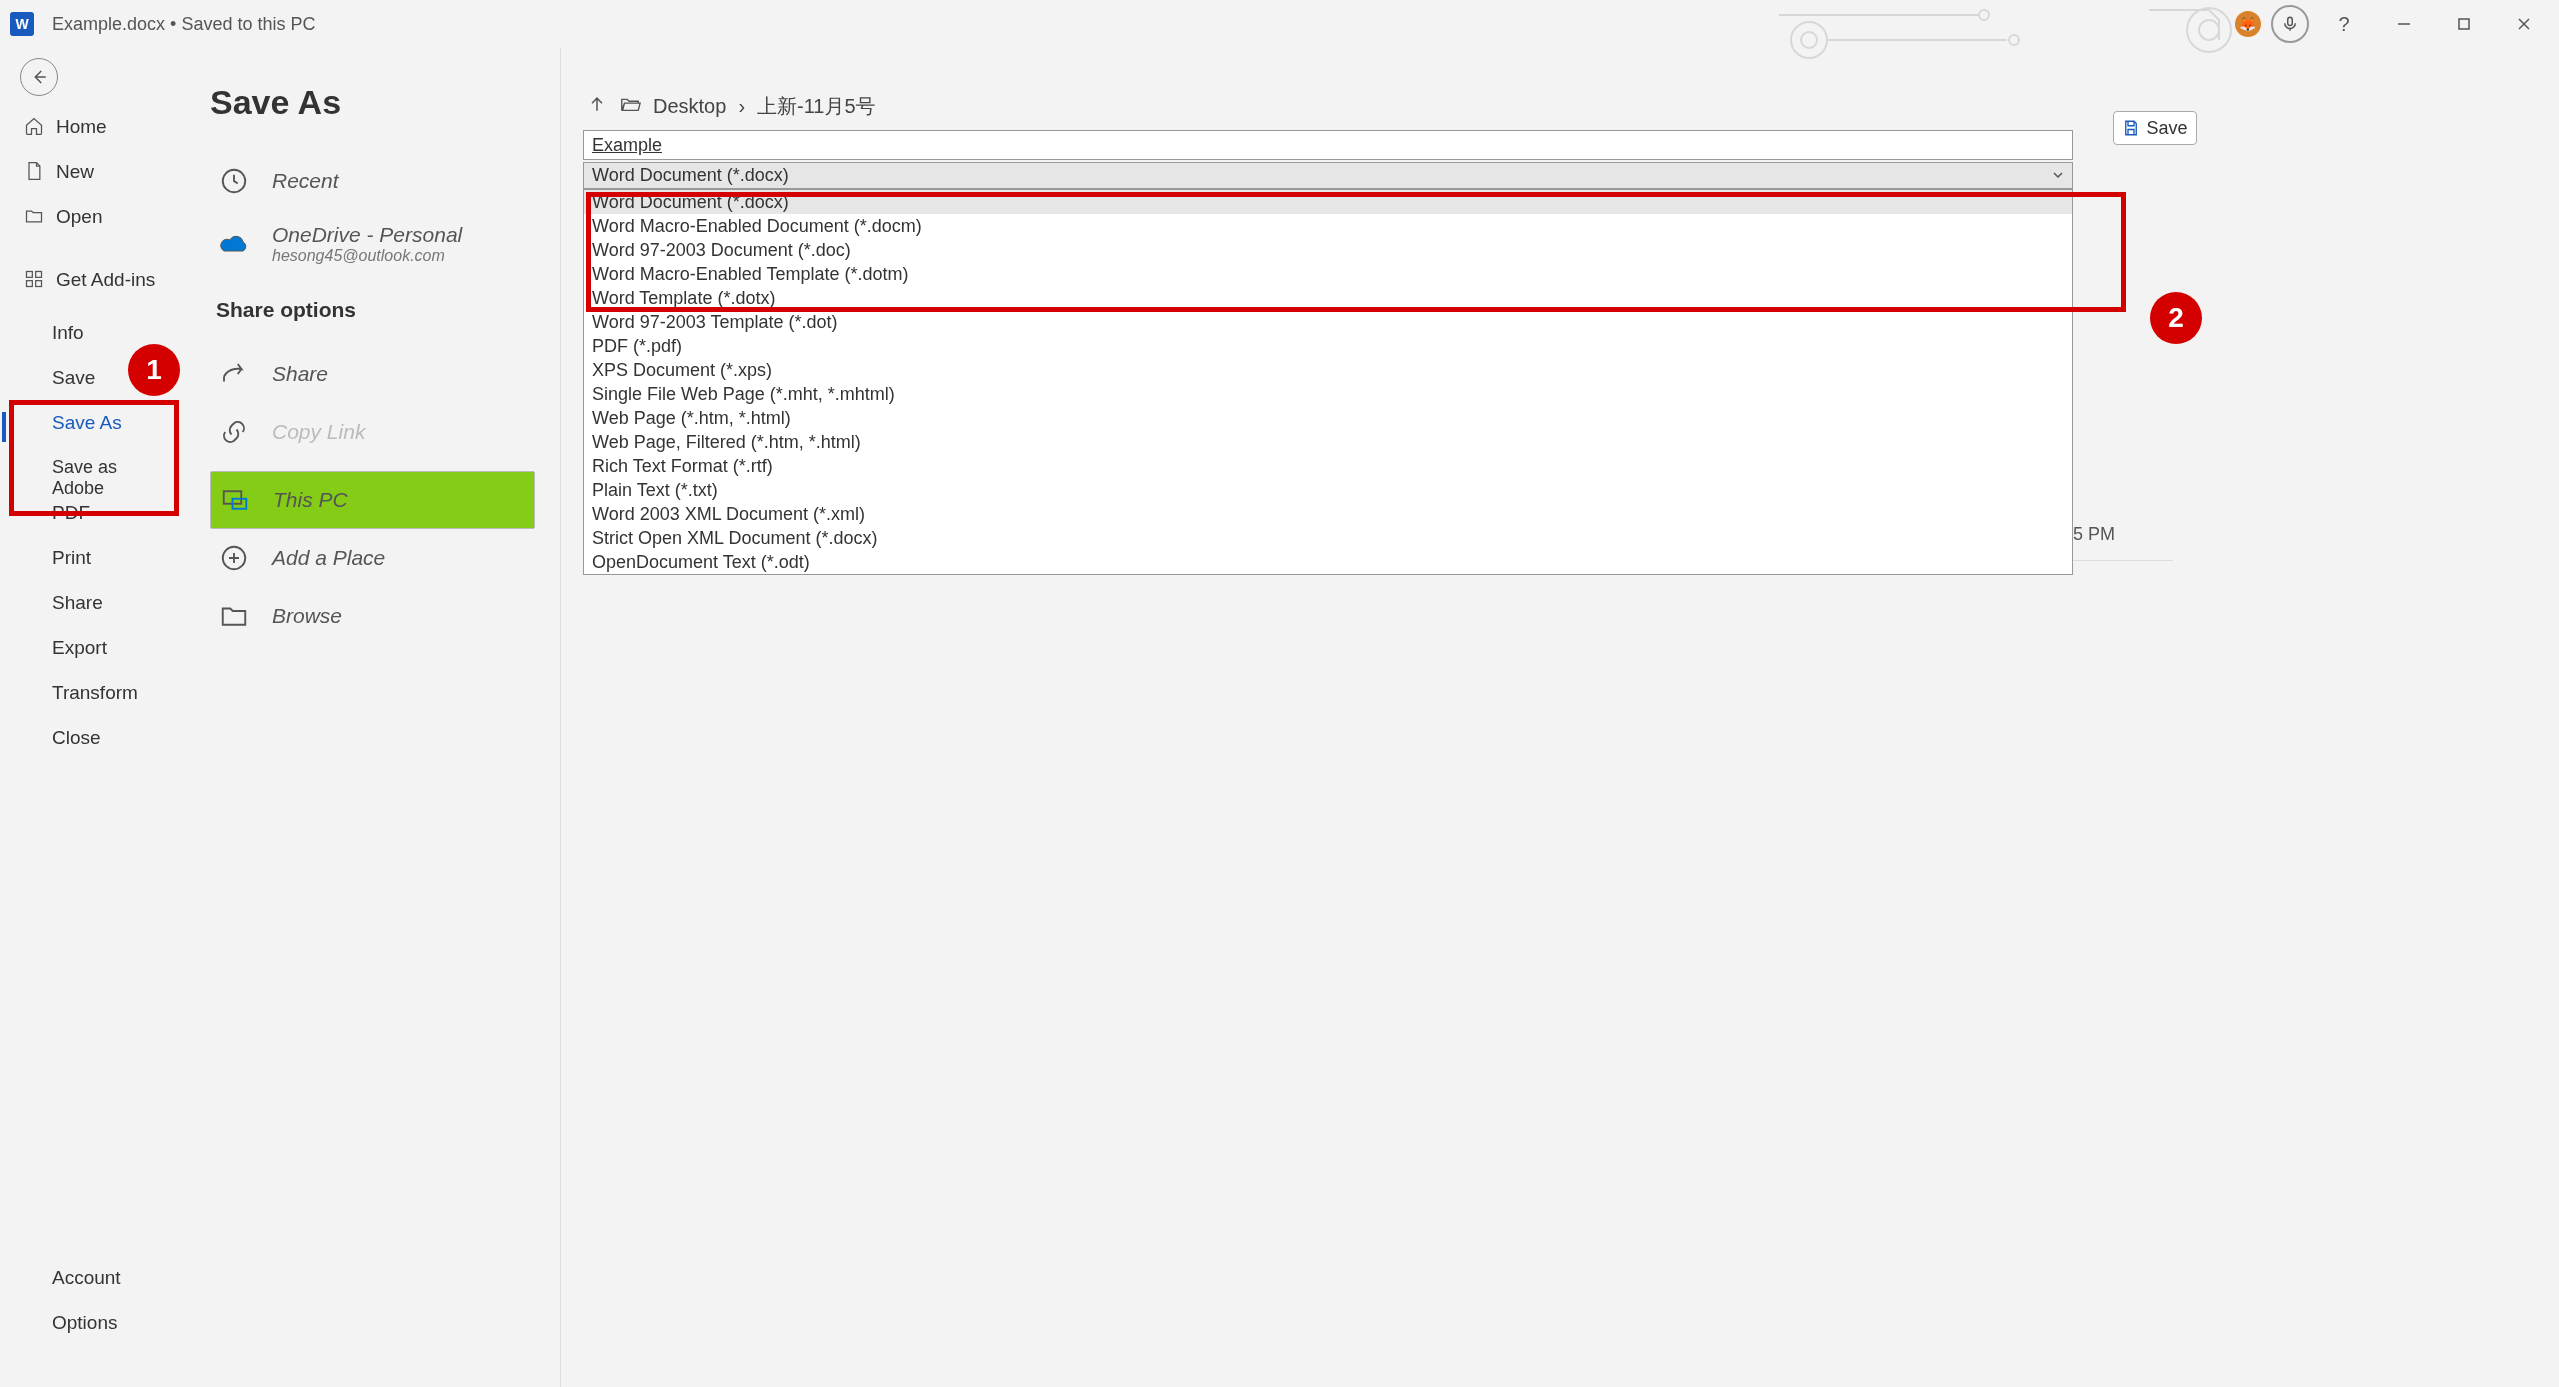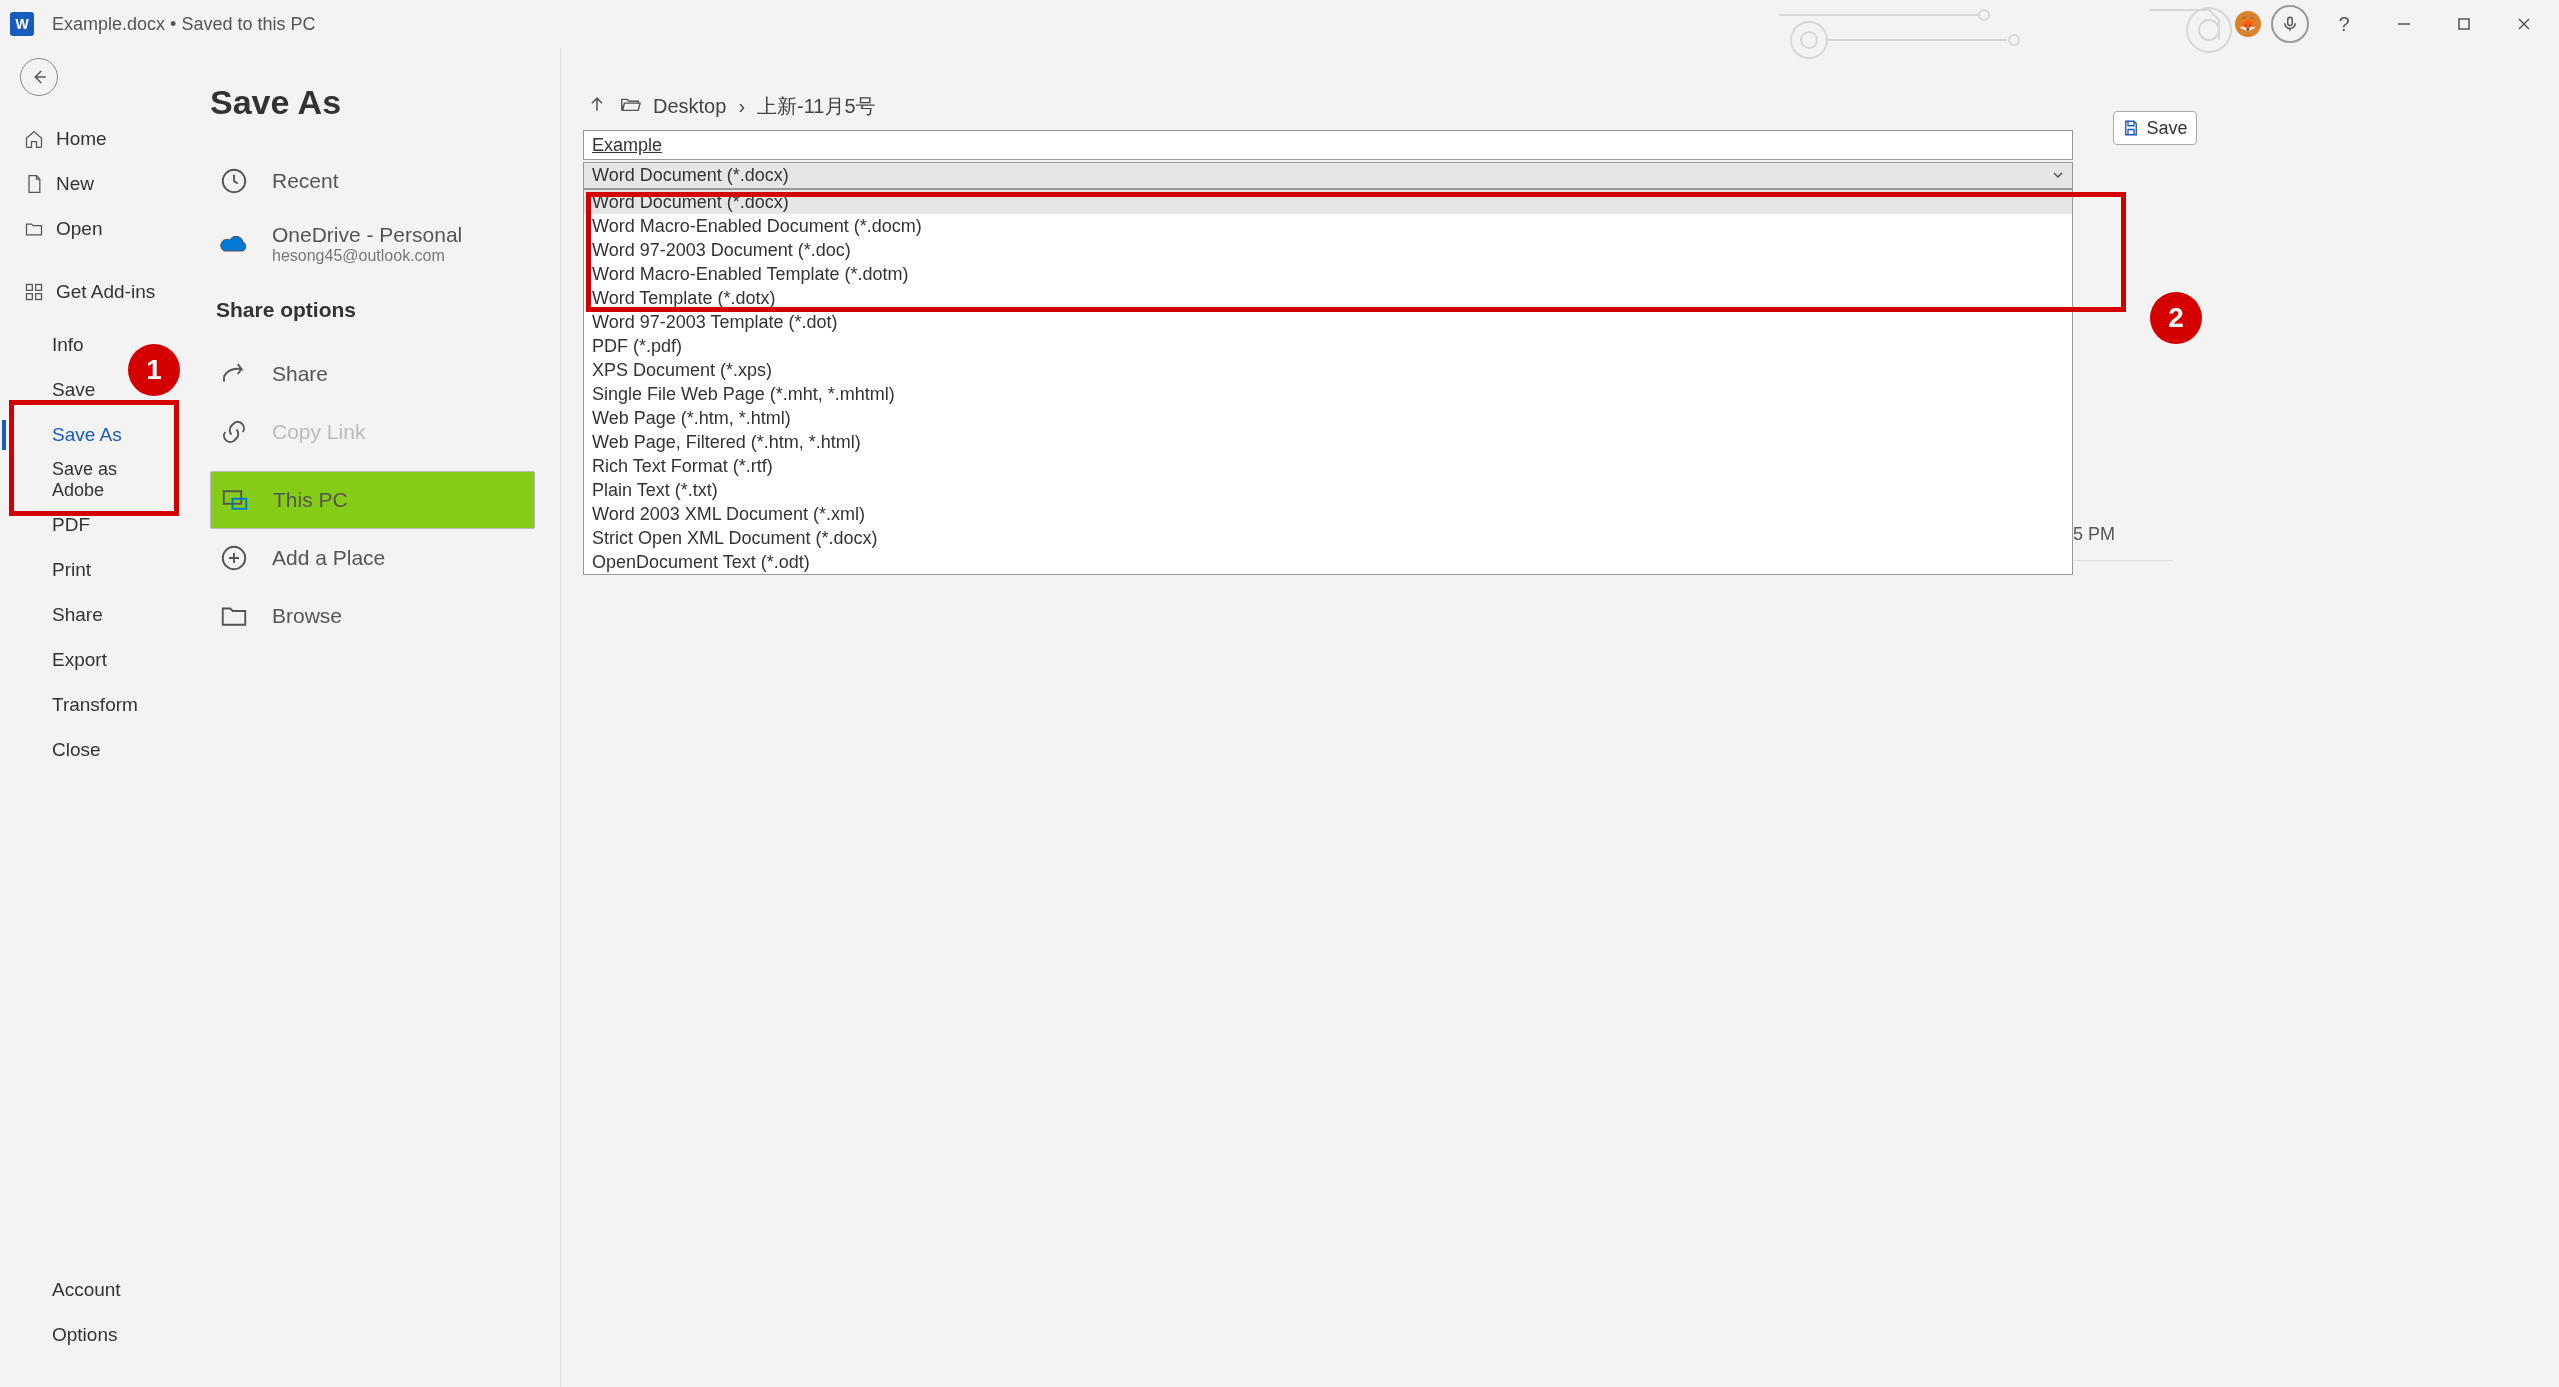--- a/index.html
+++ b/index.html
@@ -16,31 +16,31 @@
 
   
   .deco { position: absolute; right: 280px; top: 0; height: 60px; width: 500px; pointer-events: none; opacity: .25; }
   .deco svg { width: 100%; height: 100%; }
 
   .main { display: flex; height: calc(100% - 48px); }
 
   
   .nav { width: 170px; background: #f3f3f3; padding-top: 10px; display:flex; flex-direction:column; position: relative; }
   .nav .back-btn { width: 38px; height: 38px; margin-left: 20px; border: 1px solid #888; border-radius: 50%; display: flex; align-items: center; justify-content: center; margin-bottom: 20px; }
-  .nav-item { height: 45px; display: flex; align-items: center; padding-left: 24px; gap: 12px; font-size: 19px; color: #333; }
+  .nav-item { height: 45px; display: flex; align-items: flex-start; padding-left: 24px; gap: 12px; font-size: 19px; color: #333; }
   .nav-item.no-icon { padding-left: 52px; }
   .nav-item.active { color: #185abd; }
   .nav-item.active::before { content:""; position:absolute; left:2px; width:4px; height:30px; background:#185abd; }
   .nav-bottom { margin-top: auto; margin-bottom: 30px; }
   .nav svg, .pane svg { stroke: #555; }
 
   
   .pane { width: 390px; padding: 35px 25px 0 40px; border-left: none; }
   .pane h1 { font-size: 34px; font-weight: 600; margin-bottom: 30px; }
-  .pane-item { display:flex; align-items:center; gap:20px; height:58px; padding-left: 6px; border-radius:2px; }
+  .pane-item { display:flex; align-items:center; gap:20px; height:58px; padding-left: 6px; border-radius:2px;font-style:italic; }
   .pane-item .icon { width: 36px; height: 36px; display:flex; align-items:center; justify-content:center; color:#666; }
   .pane-item .label { font-size: 21px; color: #555; }
   .pane-item .sub { font-size: 16px; color: #777; }
   .pane-item.two-line { height: 68px; }
   .pane-item.selected { background: #84cc16; border: 1px solid #bbb; }
   .pane-item.disabled .label { color: #bbb; }
   .section-title { font-size: 21px; font-weight: 600; margin: 20px 0 23px 6px; }
 
   
   .content { flex:1; padding: 45px 330px 0 0; border-left: 1px solid #ddd; position: relative; }

